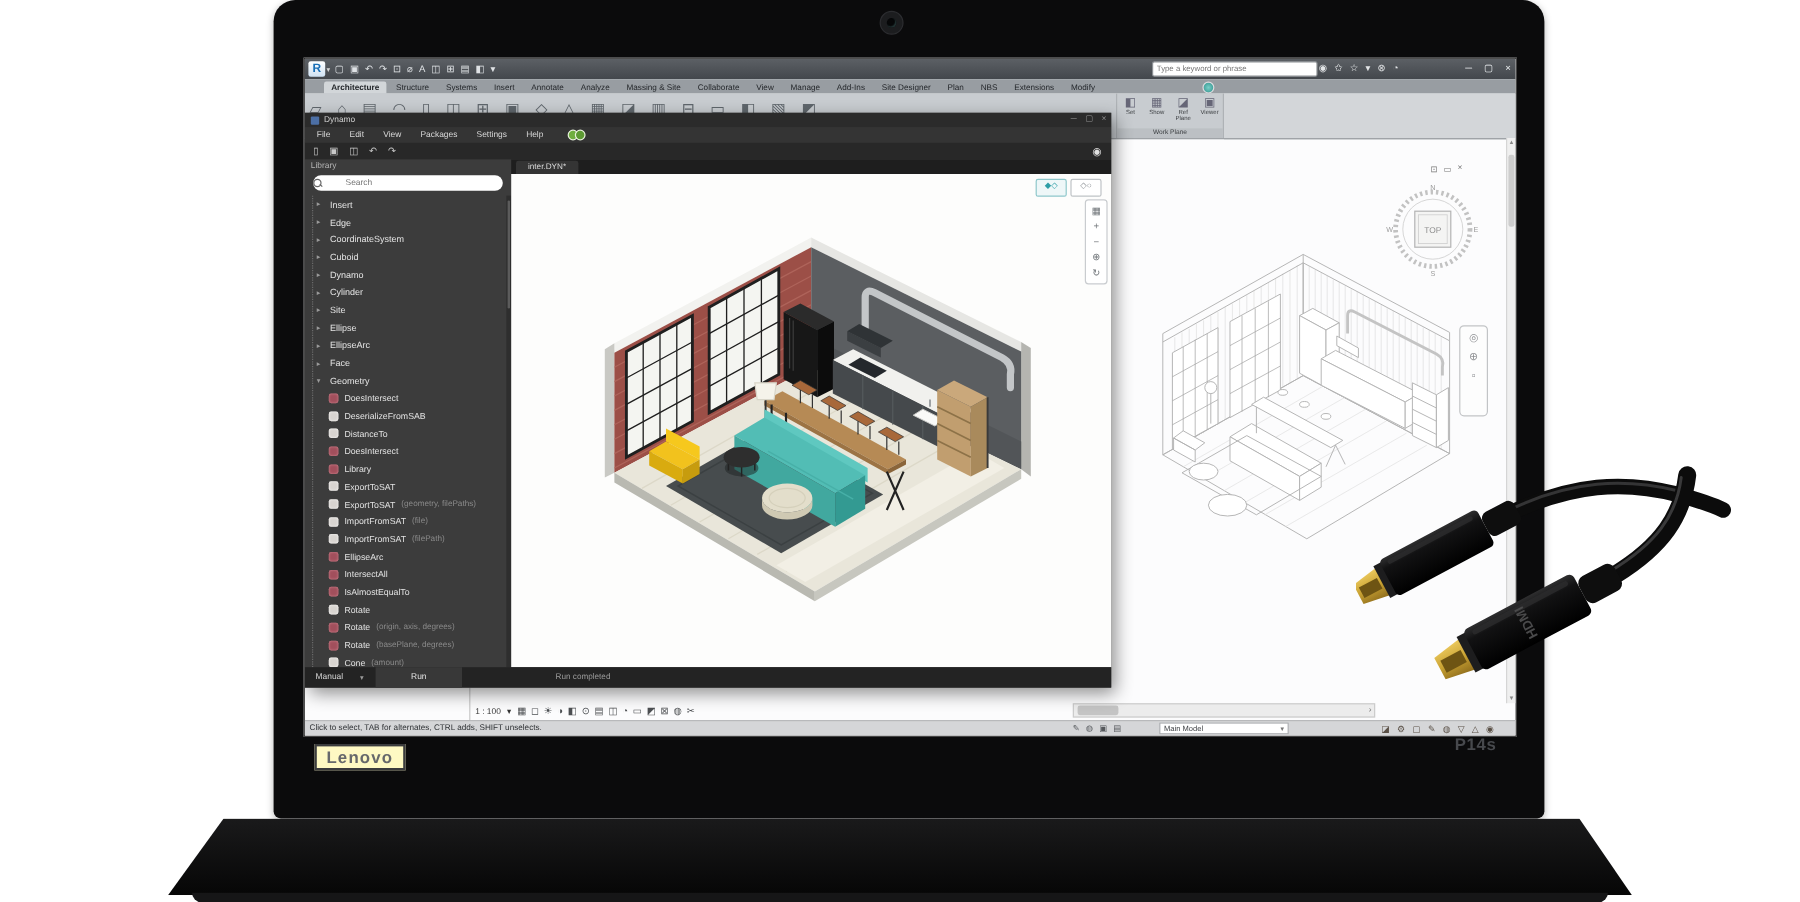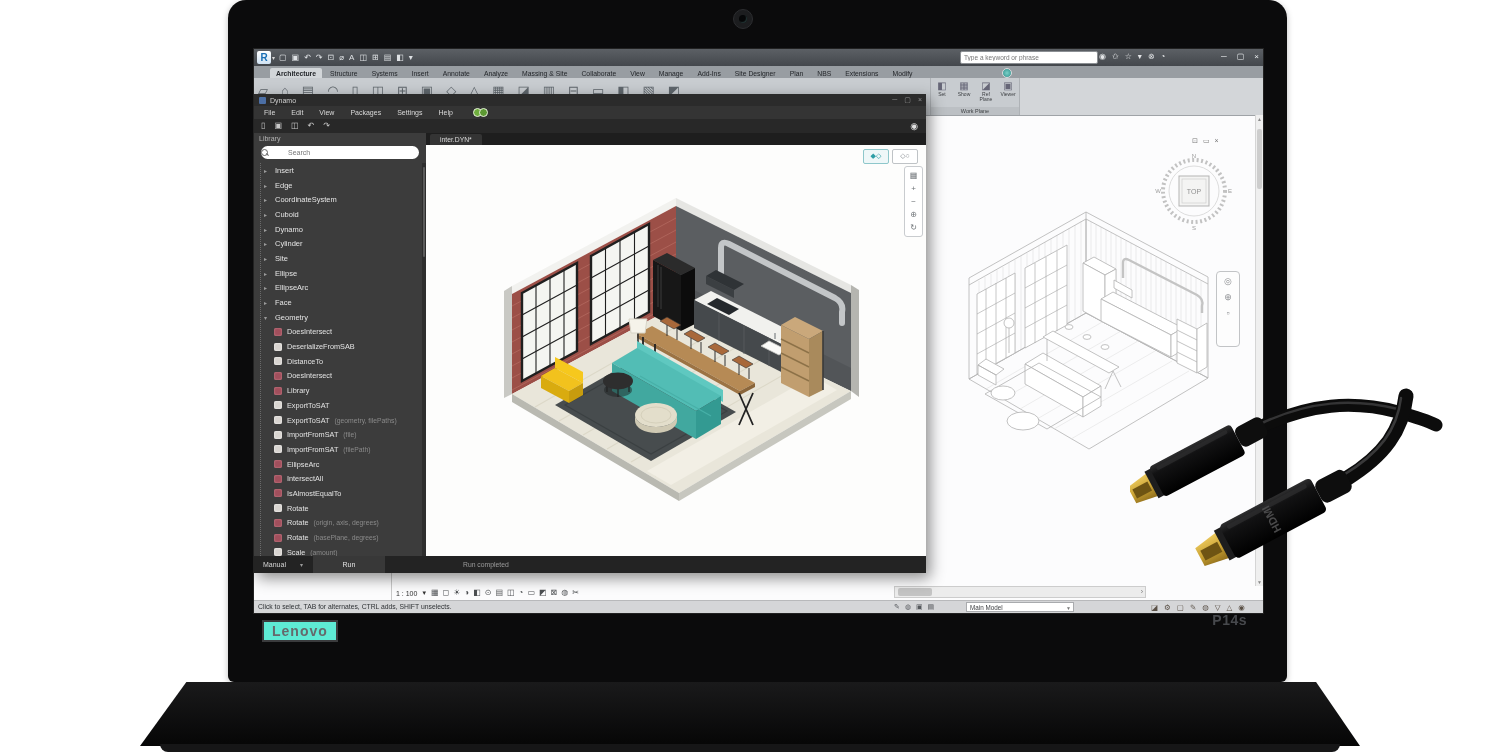--- a/index.html
+++ b/index.html
@@ -8,21 +8,21 @@
   .abs{position:absolute;}
 
   
   .laptop{position:absolute;left:228px;top:0;width:1059px;height:682px;background:#0b0b0c;
           border-radius:18px 18px 6px 6px;box-shadow:0 2px 6px rgba(0,0,0,.25);}
   .webcam{position:absolute;left:505px;top:9px;width:18px;height:18px;border-radius:50%;
           background:#1c1d1f;border:1px solid #2c2d30;}
   .webcam .lens{position:absolute;left:5px;top:5px;width:8px;height:8px;border-radius:50%;
           background:#060708;box-shadow:inset -1px -1px 1px #233;}
   .badge-lenovo{position:absolute;left:34px;top:620px;padding:1px 8px;border:2px solid #3a3b3d;
-          border-radius:0;color:#66686b;font-size:14px;font-weight:bold;letter-spacing:1px;background:#5eead4;}
+          border-radius:0;color:#66686b;font-size:14px;font-weight:bold;letter-spacing:1px;background:#fef9c3;}
   .badge-model{position:absolute;right:40px;top:612px;color:#47494d;font-size:14px;font-weight:600;letter-spacing:.5px;}
   .base{position:absolute;left:140px;top:682px;width:1220px;height:64px;
         background:linear-gradient(#1a1a1b,#060606);
         clip-path:polygon(3.8% 0,96.4% 0,100% 100%,0 100%);}
   .base-lip{position:absolute;left:160px;top:744px;width:1180px;height:8px;background:#161617;border-radius:0 0 8px 8px;}
 
   
   .display{position:absolute;left:25px;top:48px;width:1009px;height:564px;background:#fcfcfd;overflow:hidden;border:1px solid #222;}
 
   
@@ -619,21 +619,21 @@
                 </div>
               
                 <div class="lib-mem">
                   <span class="nicon red"></span>
                   <span class="nname">Rotate</span>
                   <span class="nargs">(basePlane, degrees)</span>
                 </div>
               
                 <div class="lib-mem">
                   <span class="nicon light"></span>
-                  <span class="nname">Scale</span>
+                  <span class="nname">Cone</span>
                   <span class="nargs">(amount)</span>
                 </div>
               </span>
           </div>
           <div class="lib-vscroll"></div>
         </div>
 
         <div class="dy-tabstrip">
           <div class="dy-tab">inter.DYN*</div>
         </div>

